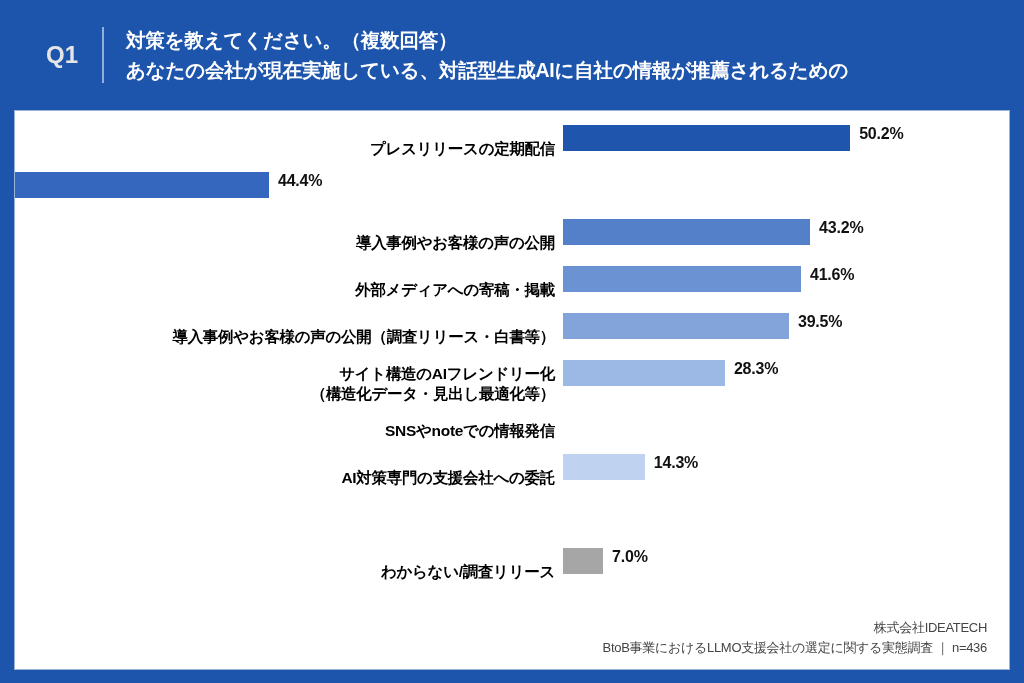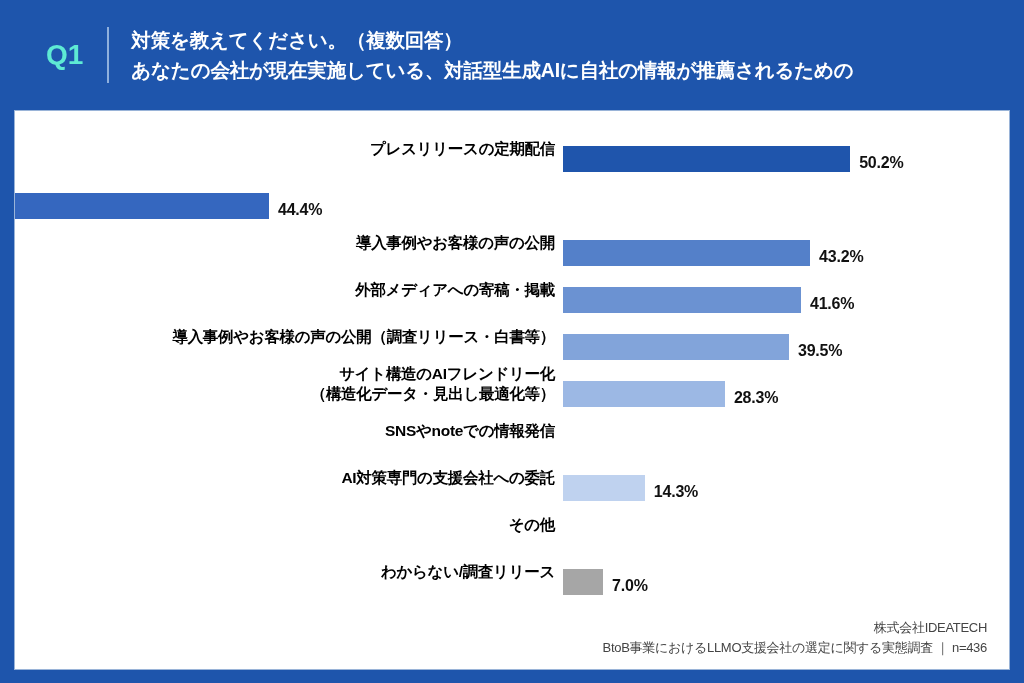--- a/index.html
+++ b/index.html
@@ -19,23 +19,23 @@
     position: absolute;
     left: 0; top: 0;
     width: 1024px;
     height: 110px;
     background: #1e55ac;
     display: flex;
     align-items: center;
     padding-left: 46px;
   }
   .q-label {
-    font-size: 28px;
-    font-weight: bold;
-    color: #5eead4;
+    font-size: 24px;
+    font-weight: bold;
+    color: #e5e5e5;
     letter-spacing: 0px;
     line-height: 1;
     padding-right: 24px;
   }
   .q-divider {
     width: 2px;
     height: 56px;
     background: #8fb0dd;
     margin-right: 22px;
     flex: 0 0 auto;
@@ -80,21 +80,21 @@
     font-size: 15.5px;
     font-weight: bold;
     color: #000000;
     line-height: 1.28;
     letter-spacing: -0.3px;
     white-space: pre-line;
   }
   .bar-zone {
     flex: 1;
     display: flex;
-    align-items: flex-end;
+    align-items: flex-start;
     height: 100%;
   }
   .bar {
     height: 26px;
     flex: 0 0 auto;
   }
   .bar-value {
     font-size: 16px;
     font-weight: bold;
     color: #111111;
@@ -176,21 +176,20 @@
         <div class="row-label">SNSやnoteでの情報発信</div>
       </div>
       <div class="row">
         <div class="row-label">AI対策専門の支援会社への委託</div>
         <div class="bar-zone">
           <div class="bar" style="width: 81.796px; background: rgb(191, 210, 239);"></div>
           <div class="bar-value">14.3%</div>
         </div>
       </div>
       <div class="row">
-        <div class="row-label">その他</div>
       </div>
       <div class="row">
         <div class="row-label">わからない/調査リリース</div>
         <div class="bar-zone">
           <div class="bar" style="width: 40.04px; background: rgb(166, 166, 166);"></div>
           <div class="bar-value">7.0%</div>
         </div>
       </div>
     </div>
 

